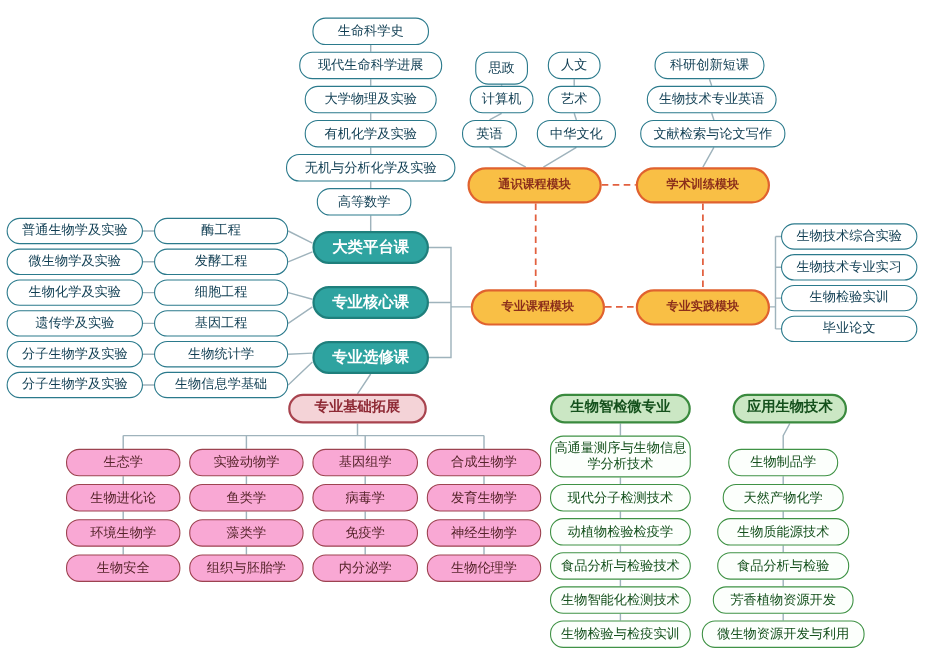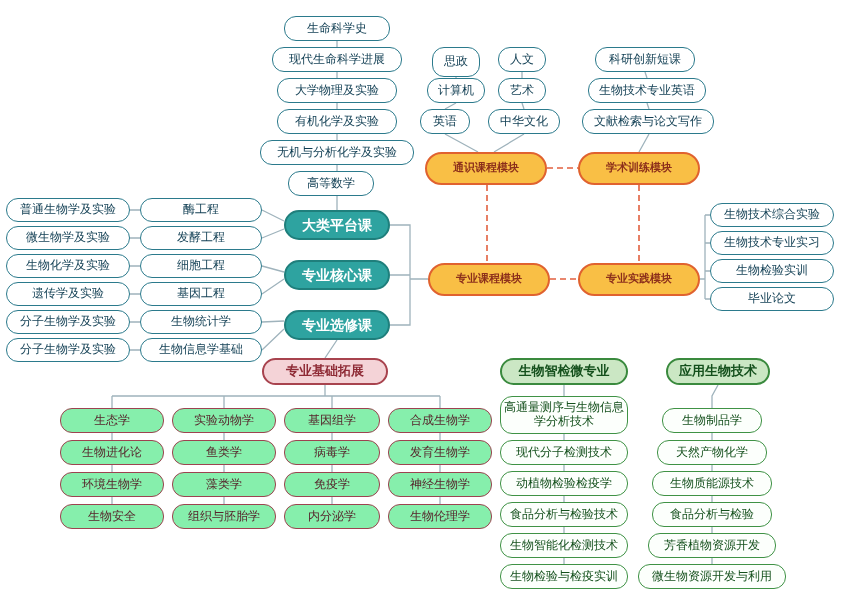--- a/index.html
+++ b/index.html
@@ -16,21 +16,21 @@
     white-space:nowrap;
   }
   .wrap { white-space:normal; }
   .b-teal  { border:1.5px solid #2b7a8c; color:#0f3d52; }
   .n-teal  { background:#2ea3a0; border:2px solid #1f7f7c; color:#ffffff;
              font-weight:bold; font-size:14px; border-radius:16px; }
   .n-orange{ background:#f9bf45; border:2px solid #e0622f; color:#8c2f1b;
              font-weight:bold; font-size:11px; border-radius:17px; }
   .h-pink  { background:#f4d3d7; border:2px solid #a8434e; color:#8e2a35;
              font-weight:bold; font-size:13px; border-radius:14px; }
-  .b-pink  { border:1.5px solid #9d4350; color:#56242b; background:#86efac; }
+  .b-pink  { border:1.5px solid #9d4350; color:#56242b; background:#f9a8d4; }
   .h-green { background:#cbe7c4; border:2px solid #3a8a3e; color:#14501c;
              font-weight:bold; font-size:13px; border-radius:14px; }
   .b-green { border:1.5px solid #3f9245; color:#14501c; background:#fcfffc; }
 </style>
 </head>
 <body>
 
 <div class="canvas">
 
   <svg class="wires" viewBox="0 0 841 593">

